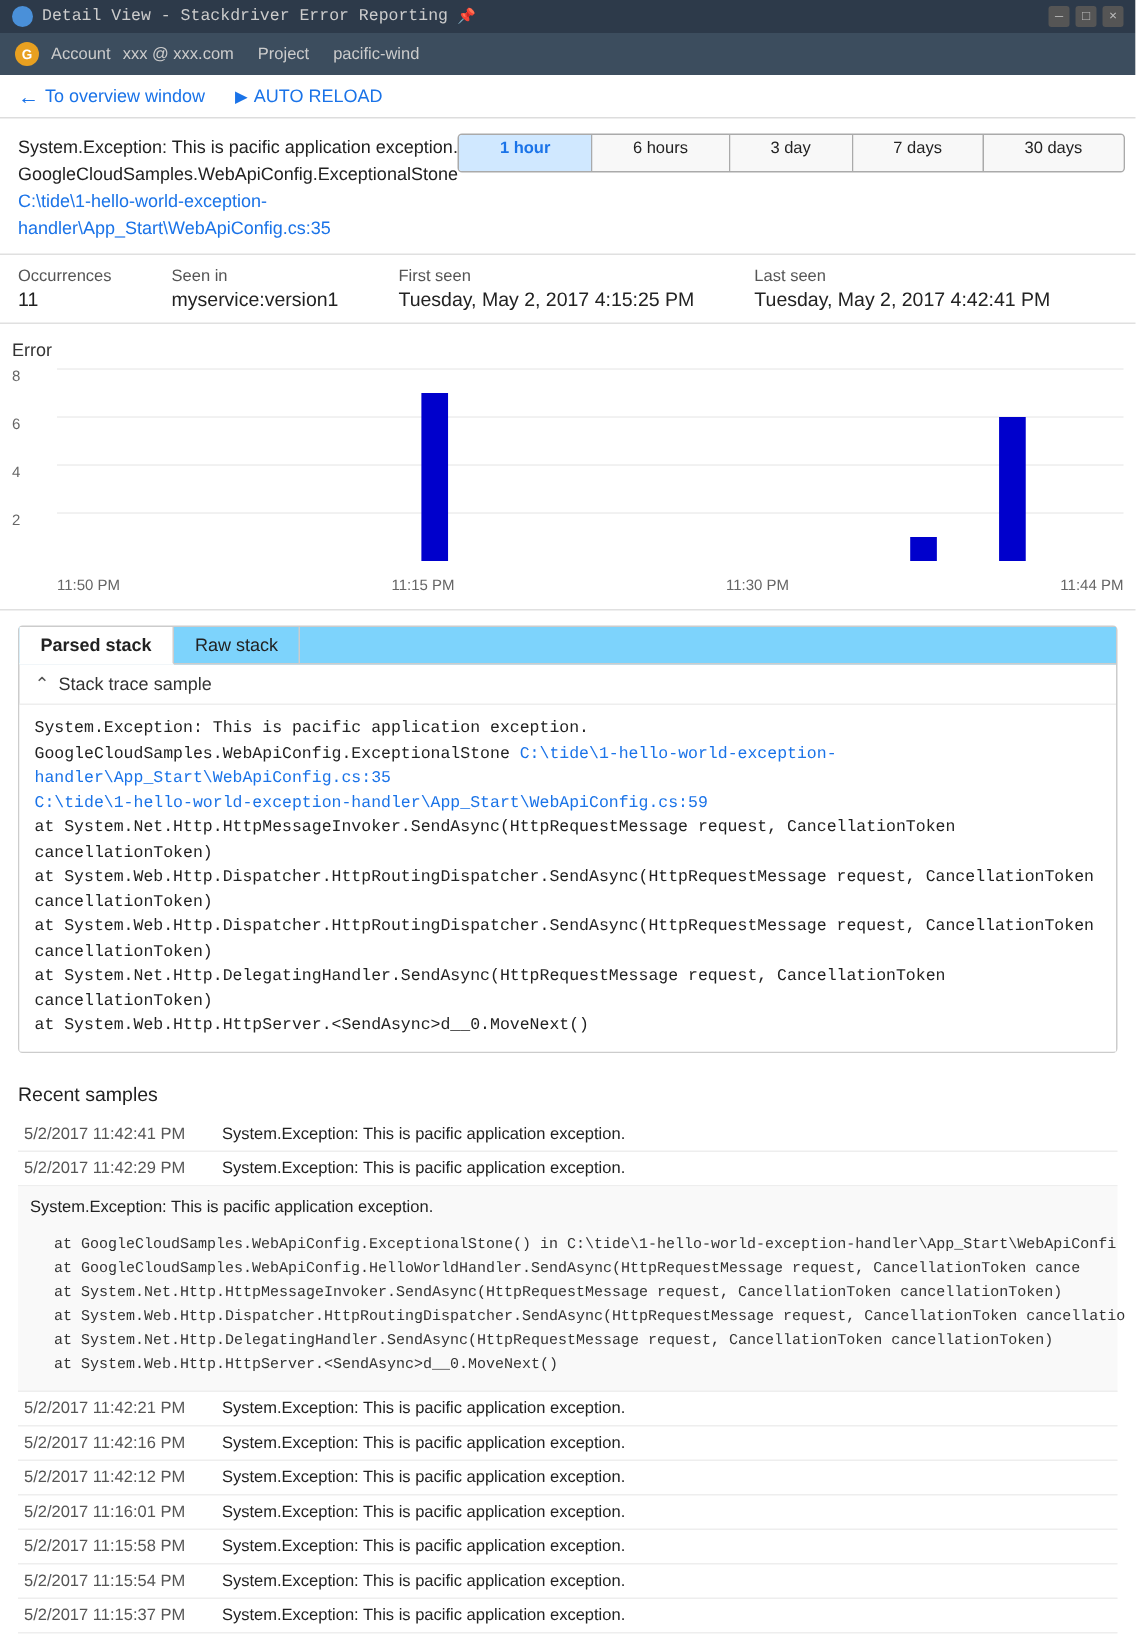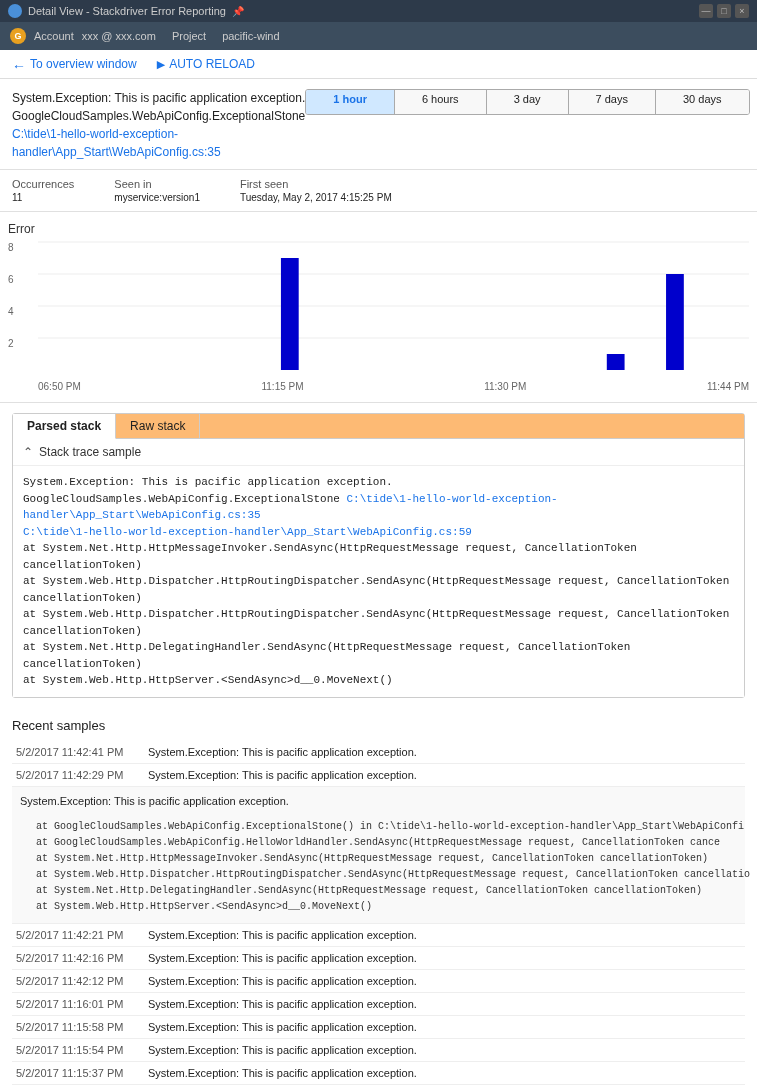--- a/index.html
+++ b/index.html
@@ -14,20 +14,21 @@
     }
     .title-bar {
       background: #2d3a4a;
       color: #ccc;
       font-size: 11px;
       padding: 4px 8px;
       display: flex;
       align-items: center;
       justify-content: space-between;
       height: 22px;
+      font-family: Liberation Mono, monospace;
     }
     .title-bar .title-left {
       display: flex;
       align-items: center;
       gap: 6px;
     }
     .title-bar .title-left .app-icon {
       width: 14px; height: 14px;
       background: #4a90d9;
       border-radius: 50%;
@@ -139,21 +140,21 @@
       border-bottom: 1px solid #e0e0e0;
       gap: 40px;
     }
     .stat-block {
       display: flex; flex-direction: column; gap: 2px;
     }
     .stat-label {
       font-size: 11px; color: #555;
     }
     .stat-value {
-      font-size: 10px; color: #222;
+      font-size: 13px; color: #222;
     }
     .chart-section {
       padding: 10px 8px;
       border-bottom: 1px solid #e0e0e0;
     }
     .chart-title {
       font-size: 12px; color: #333; margin-bottom: 6px;
     }
     .chart-area {
       position: relative;
@@ -179,21 +180,21 @@
       align-items: flex-end;
     }
     .stack-section {
       margin: 10px 12px;
       border: 1px solid #ccc;
       border-radius: 3px;
     }
     .stack-tabs {
       display: flex;
       border-bottom: 1px solid #ccc;
-      background: #fdba74;
+      background: #7dd3fc;
     }
     .stack-tab {
       padding: 5px 14px;
       font-size: 12px;
       cursor: pointer;
       border-right: 1px solid #ccc;
     }
     .stack-tab.active {
       background: #fff;
       border-bottom: 1px solid #fff;
@@ -320,20 +321,24 @@
         <div class="stat-label">Occurrences</div>
         <div class="stat-value">11</div>
       </div>
       <div class="stat-block">
         <div class="stat-label">Seen in</div>
         <div class="stat-value">myservice:version1</div>
       </div>
       <div class="stat-block">
         <div class="stat-label">First seen</div>
         <div class="stat-value">Tuesday, May 2, 2017 4:15:25 PM</div>
+      </div>
+      <div class="stat-block">
+        <div class="stat-label">Last seen</div>
+        <div class="stat-value">Tuesday, May 2, 2017 4:42:41 PM</div>
       </div>
     </div>
 
     <div class="chart-section">
       <div class="chart-title">Error</div>
       <div class="chart-area" id="chart-area">
         <div class="chart-y-labels">
           <span></span>
           <span>2</span>
           <span>4</span>
@@ -344,21 +349,21 @@
         <svg style="position:absolute;top:0;left:0;width:100%;height:calc(100% - 22px);overflow:visible" id="chart-svg" viewBox="0 0 680 120" preserveAspectRatio="none">
             <line x1="0" x2="680" y1="90" y2="90" stroke="#ddd" stroke-width="0.5"></line>
             <line x1="0" x2="680" y1="60" y2="60" stroke="#ddd" stroke-width="0.5"></line>
             <line x1="0" x2="680" y1="30" y2="30" stroke="#ddd" stroke-width="0.5"></line>
             <line x1="0" x2="680" y1="0" y2="0" stroke="#ddd" stroke-width="0.5"></line>
             <rect x="232.33333333333331" y="15" width="17" height="105" fill="#0000cc"></rect>
             <rect x="543.9999999999999" y="105" width="17" height="15" fill="#0000cc"></rect>
             <rect x="600.6666666666666" y="30" width="17" height="90" fill="#0000cc"></rect>
           </svg>
         <div class="chart-x-labels">
-          <span>06:50 PM</span>
+          <span>11:50 PM</span>
           <span>11:15 PM</span>
           <span>11:30 PM</span>
           <span>11:44 PM</span>
         </div>
       </div>
     </div>
 
     <div class="stack-section">
       <div class="stack-tabs">
         <div class="stack-tab active">Parsed stack</div>

